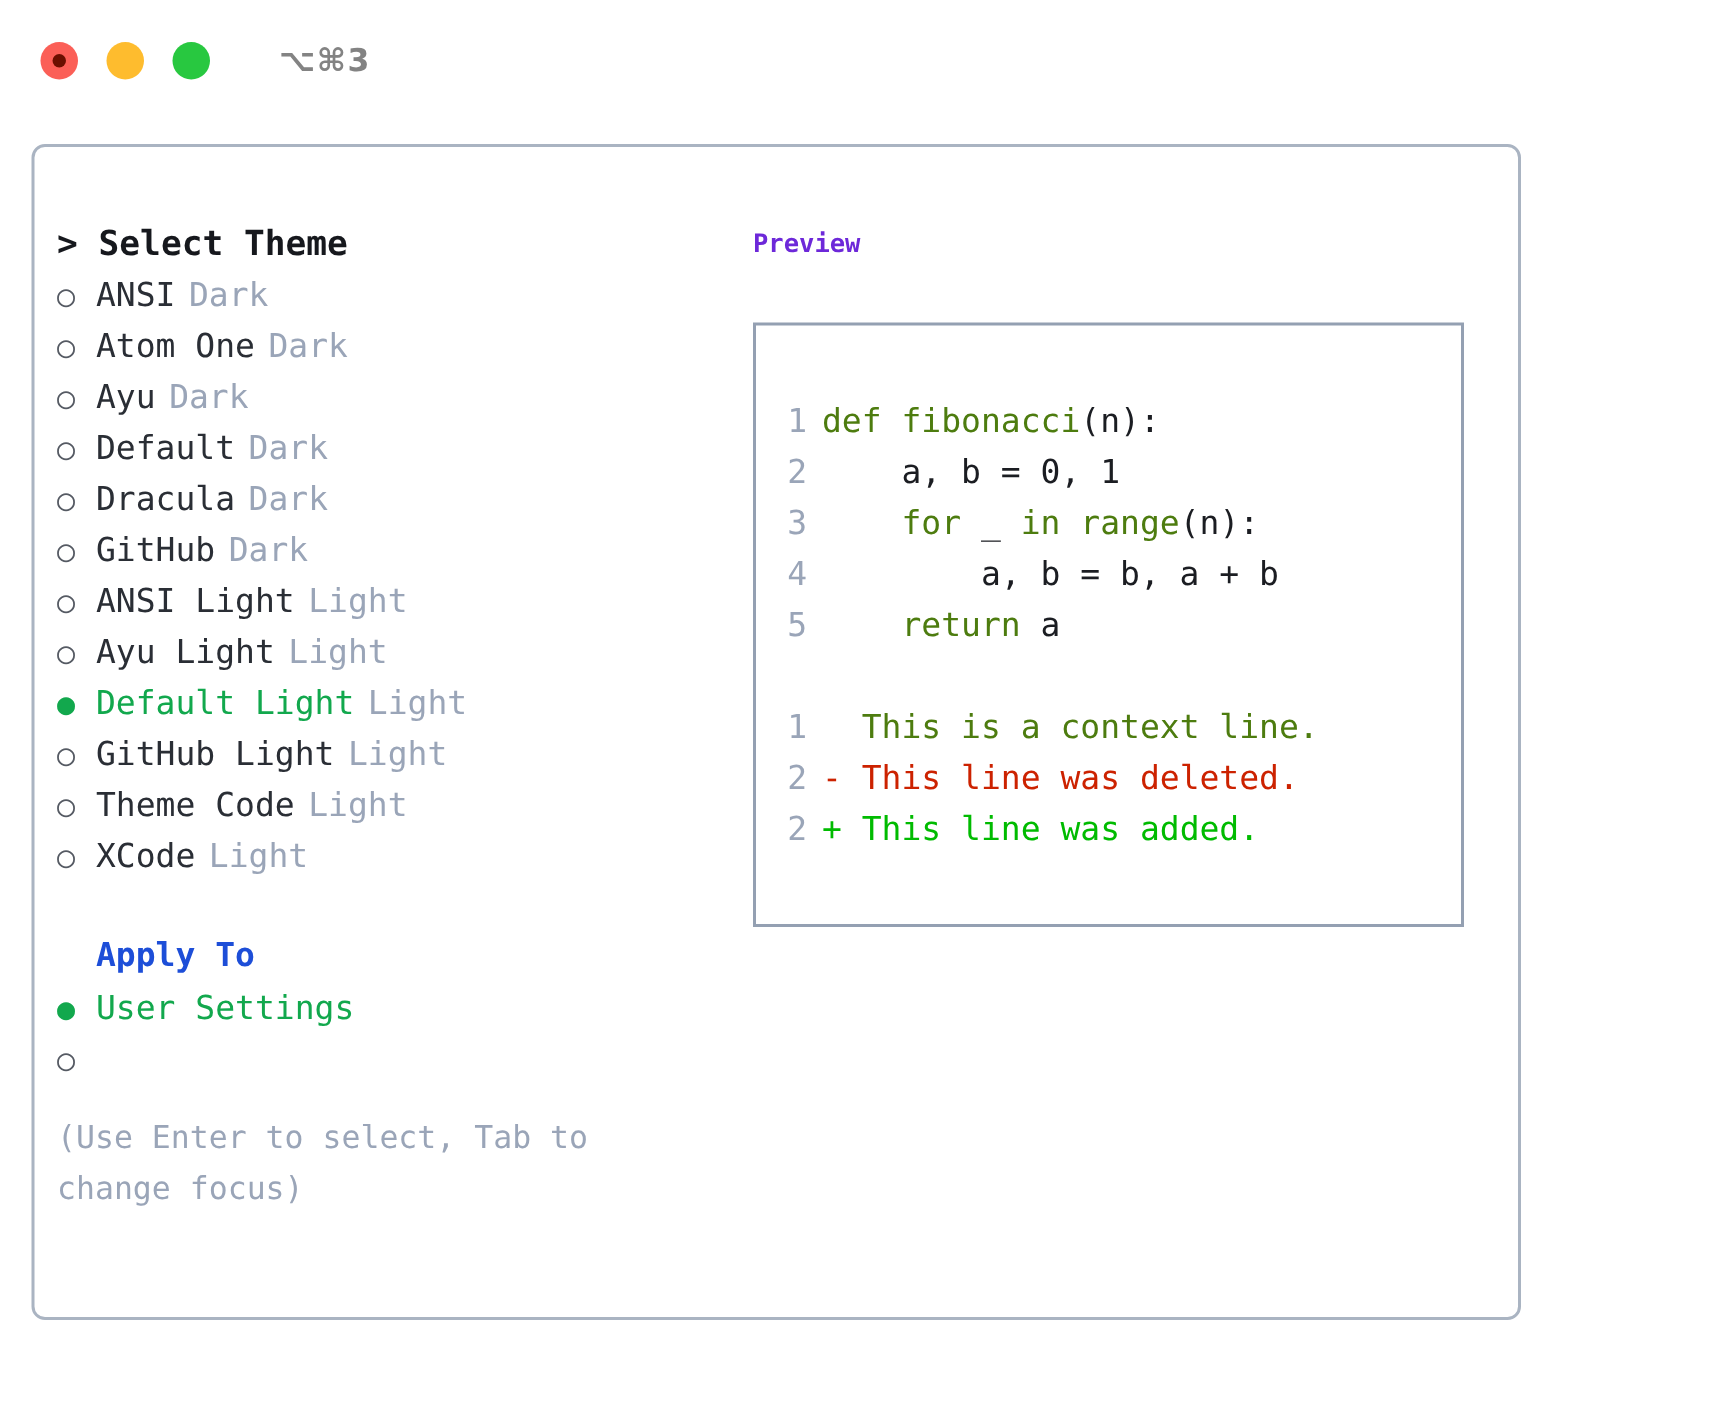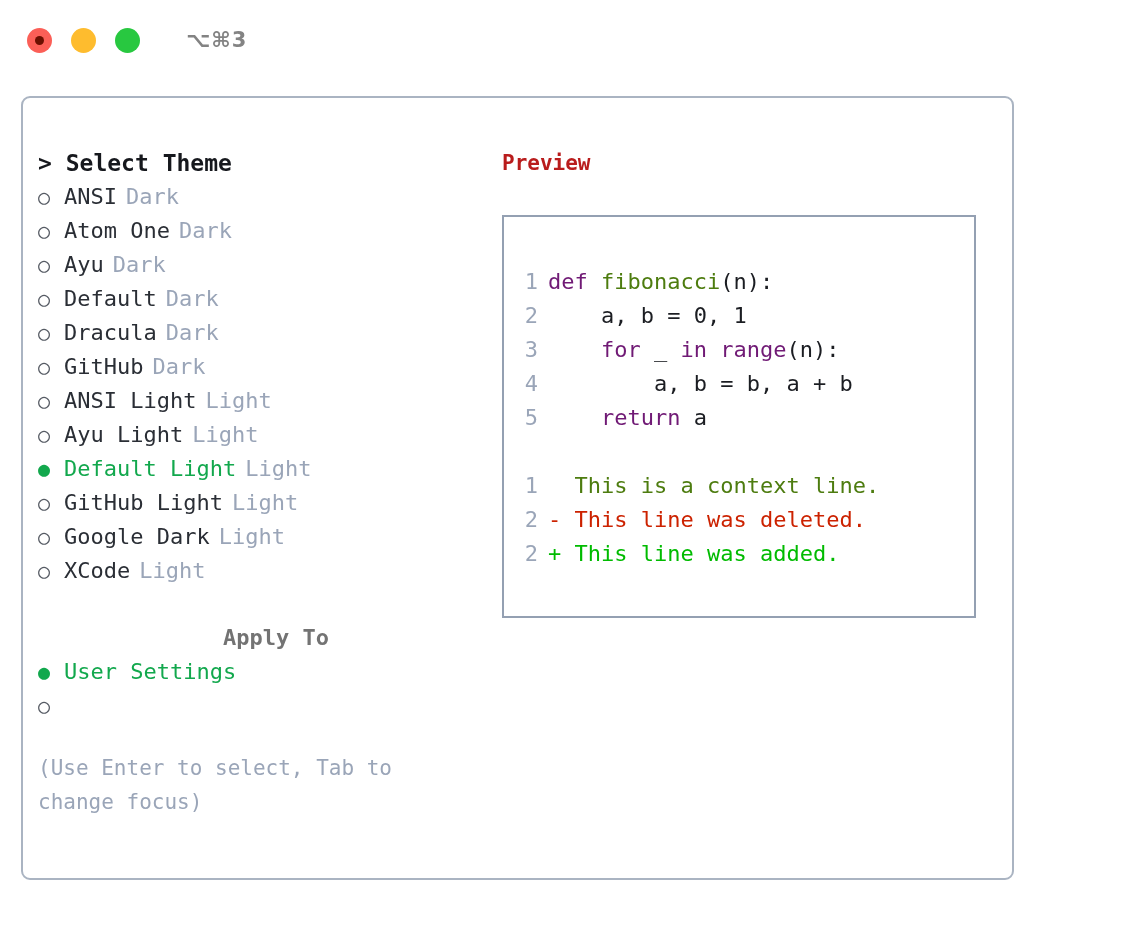--- a/index.html
+++ b/index.html
@@ -124,46 +124,45 @@
   }
   .marker.on { color: #12a84d; }
   .opt-label { color: #2a2e35; }
   .opt.selected .opt-label { color: #12a84d; }
   .opt-suffix { color: #9aa5b8; margin-left: 9px; text-align: right; }
 
   .apply-block { margin-top: 33px; }
   .apply-title {
     font-size: 22px;
     font-weight: bold;
-    color: #737373;
+    color: #1d4ed8;
     line-height: 34px;
     padding-left: 26px;
     white-space: pre;
-    text-align: center;
   }
 
   .hint {
-    margin-top: 28px;
+    margin-top: 18px;
     font-size: 21px;
     color: #9aa5b8;
     line-height: 34px;
     width: 400px;
   }
 
   
   .right-col {
     position: absolute;
     left: 479px;
     top: 48px;
     width: 490px;
   }
   .preview-title {
-    font-size: 21px;
-    font-weight: bold;
-    color: #b91c1c;
+    font-size: 17px;
+    font-weight: bold;
+    color: #6d28d9;
     line-height: 34px;
   }
   .preview-box {
     margin-top: 35px;
     width: 474px;
     height: 403px;
     box-sizing: border-box;
     border: 2px solid #94a0b2;
     background: #ffffff;
     padding: 48px 0 0 0;
@@ -176,21 +175,21 @@
   }
   .code-row { display: flex; white-space: pre; }
   .ln {
     width: 44px;
     flex: 0 0 44px;
     text-align: right;
     color: #9aa5b8;
     padding-right: 10px;
     box-sizing: border-box;
   }
-  .tok-kw  { color: #701a75; margin-top: 32px; }
+  .tok-kw  { color: #4d7c0f; margin-top: 32px; }
   .tok-fn  { color: #4d7c0f; }
   .tok-txt { color: #1b1d22; }
   .tok-ctx { color: #4d7c0f; }
   .tok-del { color: #cc2200; }
   .tok-add { color: #00bb00; }
 
   .spacer-row { height: 34px; }
 </style>
 </head>
 <body>
@@ -219,21 +218,21 @@
             <div class="opt"><span class="marker">○</span><span class="opt-label">ANSI</span><span class="opt-suffix">Dark</span></div>
             <div class="opt"><span class="marker">○</span><span class="opt-label">Atom One</span><span class="opt-suffix">Dark</span></div>
             <div class="opt"><span class="marker">○</span><span class="opt-label">Ayu</span><span class="opt-suffix">Dark</span></div>
             <div class="opt"><span class="marker">○</span><span class="opt-label">Default</span><span class="opt-suffix">Dark</span></div>
             <div class="opt"><span class="marker">○</span><span class="opt-label">Dracula</span><span class="opt-suffix">Dark</span></div>
             <div class="opt"><span class="marker">○</span><span class="opt-label">GitHub</span><span class="opt-suffix">Dark</span></div>
             <div class="opt"><span class="marker">○</span><span class="opt-label">ANSI Light</span><span class="opt-suffix">Light</span></div>
             <div class="opt"><span class="marker">○</span><span class="opt-label">Ayu Light</span><span class="opt-suffix">Light</span></div>
             <div class="opt selected"><span class="marker on">●</span><span class="opt-label">Default Light</span><span class="opt-suffix">Light</span></div>
             <div class="opt"><span class="marker">○</span><span class="opt-label">GitHub Light</span><span class="opt-suffix">Light</span></div>
-            <div class="opt"><span class="marker">○</span><span class="opt-label">Google Dark</span><span class="opt-suffix">Light</span></div>
+            <div class="opt"><span class="marker">○</span><span class="opt-label">Theme Code</span><span class="opt-suffix">Light</span></div>
             <div class="opt"><span class="marker">○</span><span class="opt-label">XCode</span><span class="opt-suffix">Light</span></div>
           </div>
 
         <div class="apply-block">
           <div class="apply-title">Apply To</div>
           <div class="opt-list" id="apply-list">
               <div class="opt selected"><span class="marker on">●</span><span class="opt-label">User Settings</span></div>
               <div class="opt"><span class="marker">○</span></div>
             </div>
         </div>

